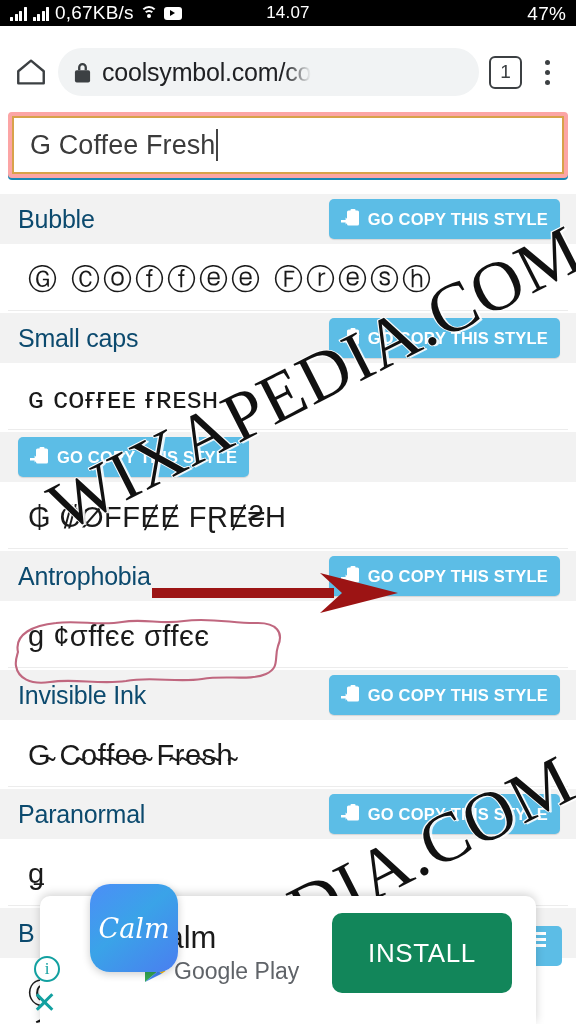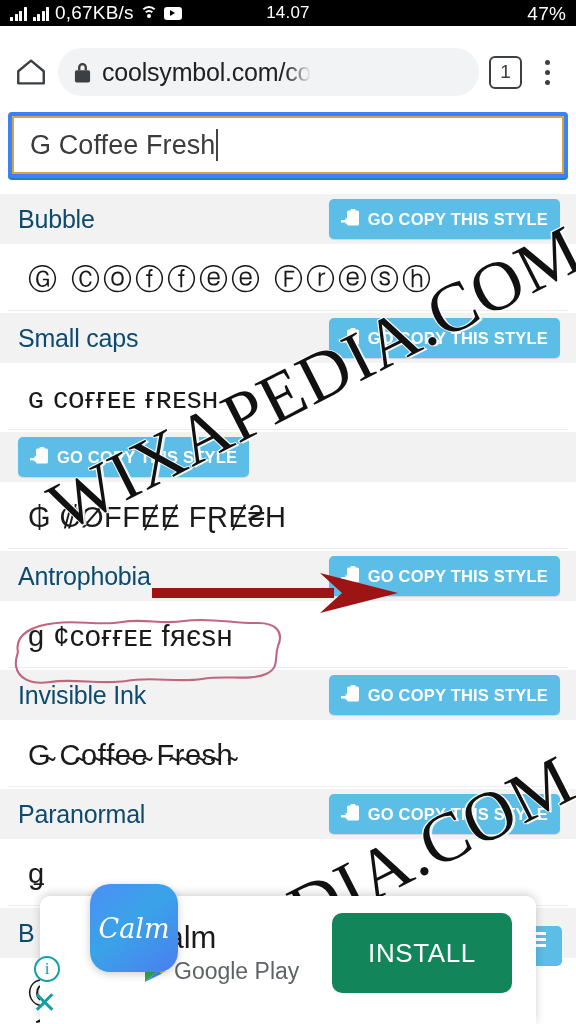--- a/index.html
+++ b/index.html
@@ -65,21 +65,21 @@
   }
   .menu-dots { flex:none; width:30px; display:flex; flex-direction:column; align-items:center; gap:5px; }
   .menu-dots i { width:5px; height:5px; border-radius:50%; background:#3c4043; display:block; }
 
   
   .page { position:absolute; top:106px; left:0; width:576px; height:918px; background:#fff; overflow:hidden; }
 
   .search-wrap { padding:6px 8px 0 8px; }
   .search-field {
     height:66px; background:#fff;
-    border:4px solid #3b82f6;
+    border:4px solid #fca5a5;
     box-shadow: inset 0 0 0 2px #d8a24a, 0 2px 0 0 #1887b5;
     border-radius:4px;
     display:flex; align-items:center; padding:0 18px;
     position:relative;
   }
   .search-field .val { font-size:27px; color:#3b3b3b; letter-spacing:.1px; }
   .caret { display:inline-block; width:2px; height:32px; background:#444; margin-left:1px; vertical-align:middle; }
 
   .style-list { margin-top:16px; }
   .style-block { margin-bottom:2px; }
@@ -298,21 +298,21 @@
             <span class="copy-ic">
               <svg width="20" height="20" viewBox="0 0 20 20" fill="#fff">
                 <rect x="6" y="1.5" width="12" height="15" rx="1.6"></rect>
                 <rect x="9.5" y="0" width="5" height="3" rx="1" fill="#fff"></rect>
                 <path d="M0 11h6v2.4H0zM4.6 8.6 8.4 12l-3.8 3.4z"></path>
               </svg>
             </span>
             <span class="lbl">GO COPY THIS STYLE</span>
           </div>
         </div>
-        <div class="style-sample">g ¢ᴄᴏғғᴇᴇ fяєѕн</div>
+        <div class="style-sample">g ¢σffєє σffєє</div>
       </div>
 
       <div class="style-block">
         <div class="style-head">
           <span class="style-name">Invisible Ink</span>
           <div class="copy-btn">
             <span class="copy-ic">
               <svg width="20" height="20" viewBox="0 0 20 20" fill="#fff">
                 <rect x="6" y="1.5" width="12" height="15" rx="1.6"></rect>
                 <rect x="9.5" y="0" width="5" height="3" rx="1" fill="#fff"></rect>

